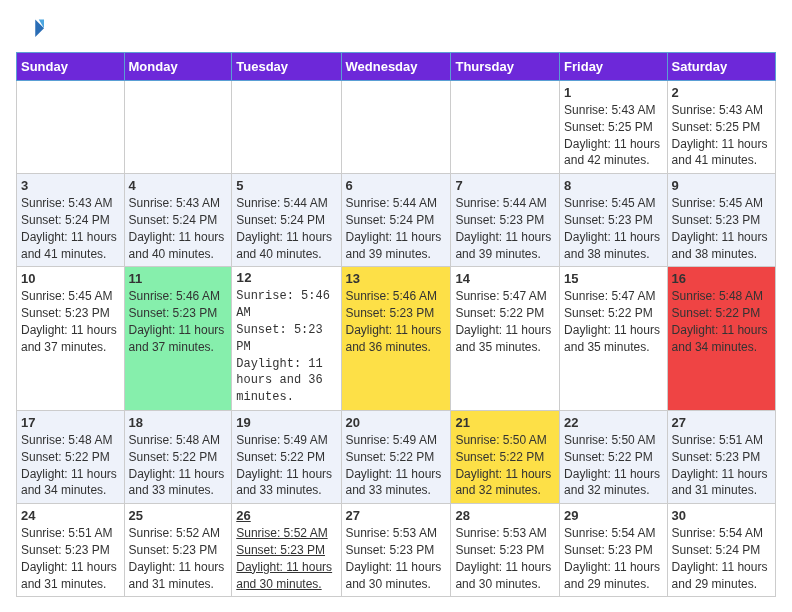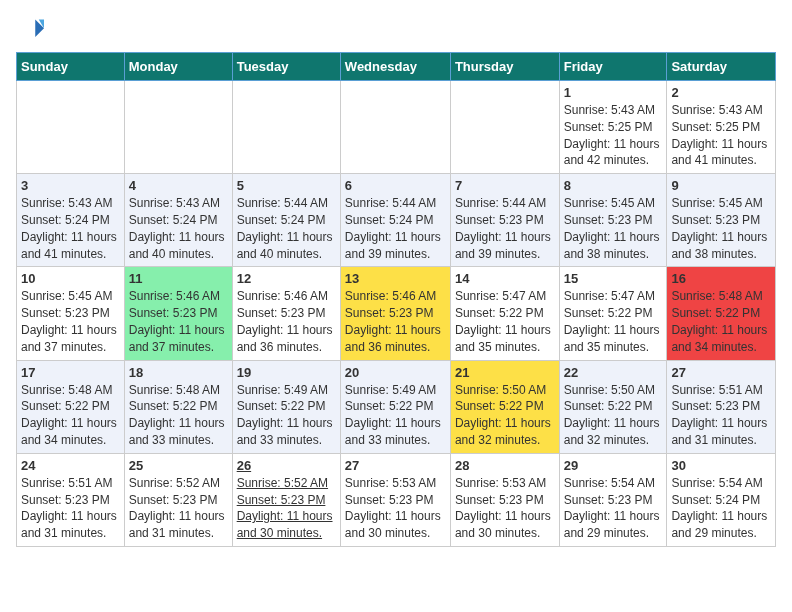--- a/index.html
+++ b/index.html
@@ -65,21 +65,21 @@
       width: 113px;
       min-height: 80px;
     }
     .calendar tr:nth-child(even) td {
       background-color: #f0f4fa;
     }
     .calendar tr:nth-child(odd) td {
       background-color: #fff;
     }
     .calendar thead tr th {
-      background-color: #0f766e;
+      background-color: #6d28d9;
     }
     .day-number {
       font-size: 13px;
       font-weight: bold;
       display: block;
       margin-bottom: 2px;
     }
     .day-info {
       font-size: 12px;
       color: #333;
@@ -191,21 +191,21 @@
           <div class="day-info" style="white-space: pre-line;">Sunrise: 5:45 AM
 Sunset: 5:23 PM
 Daylight: 11 hours and 37 minutes.</div>
         </td>
         <td style="background-color: #86efac;">
           <span class="day-number">11</span>
           <div class="day-info" style="white-space: pre-line;">Sunrise: 5:46 AM
 Sunset: 5:23 PM
 Daylight: 11 hours and 37 minutes.</div>
         </td>
-        <td style="background-color: rgb(255, 255, 255);">
+        <td style="background-color: rgb(255, 255, 255); font-family: Liberation Mono, monospace;">
           <span class="day-number">12</span>
           <div class="day-info" style="white-space: pre-line;">Sunrise: 5:46 AM
 Sunset: 5:23 PM
 Daylight: 11 hours and 36 minutes.</div>
         </td>
         <td style="background-color: #fde047;">
           <span class="day-number">13</span>
           <div class="day-info" style="white-space: pre-line;">Sunrise: 5:46 AM
 Sunset: 5:23 PM
 Daylight: 11 hours and 36 minutes.</div>

